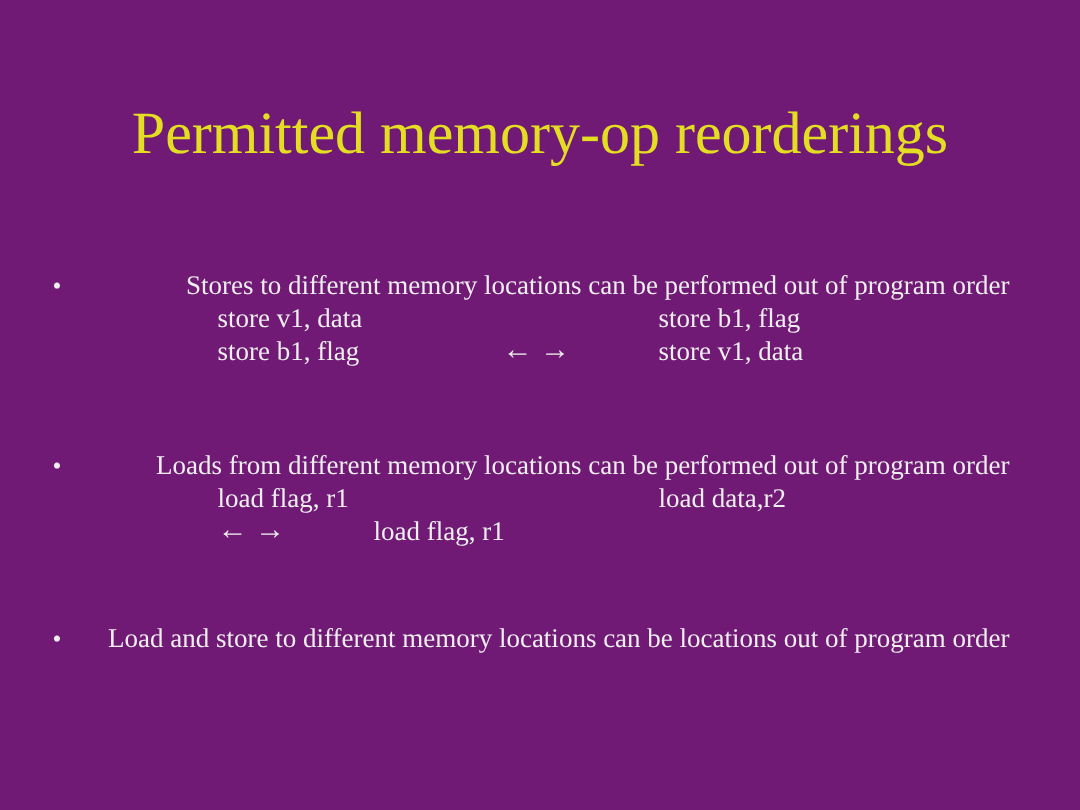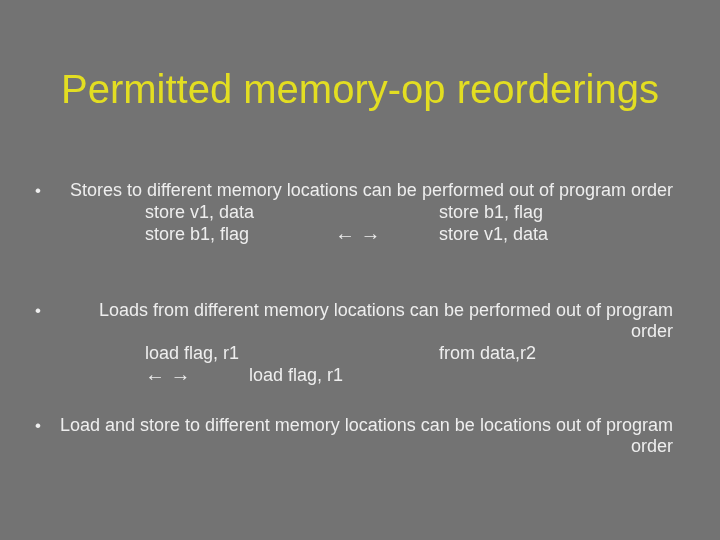--- a/index.html
+++ b/index.html
@@ -4,23 +4,23 @@
 <style>
   html, body {
     margin: 0;
     padding: 0;
     background: #222;
   }
   .slide {
     position: relative;
     width: 720px;
     height: 540px;
-    background: #737373;
+    background: #701a75;
     overflow: hidden;
-    font-family: Liberation Sans, sans-serif;
+    font-family: Liberation Serif, serif;
   }
   .slide-title {
     position: absolute;
     top: 66px;
     left: 0;
     width: 720px;
     text-align: center;
     font-size: 40px;
     line-height: 1.15;
     font-weight: 400;
@@ -101,21 +101,21 @@
 
   <div class="bullet-sec sec-2">
     <div class="bullet-line">
       <span class="bullet-marker">•</span>
       <span class="bullet-text">Loads from different memory locations can be performed out of program order</span>
     </div>
     <div class="code-block">
       <div class="code-row">
         <span class="code-left">load flag, r1</span>
         <span class="code-arrow"></span>
-        <span class="code-right">from data,r2</span>
+        <span class="code-right">load data,r2</span>
       </div>
       <div class="code-row">
         <span class="code-arrow">← →</span>
         <span class="code-right">load flag, r1</span>
       </div>
     </div>
   </div>
 
   <div class="bullet-sec sec-3">
     <div class="bullet-line">

